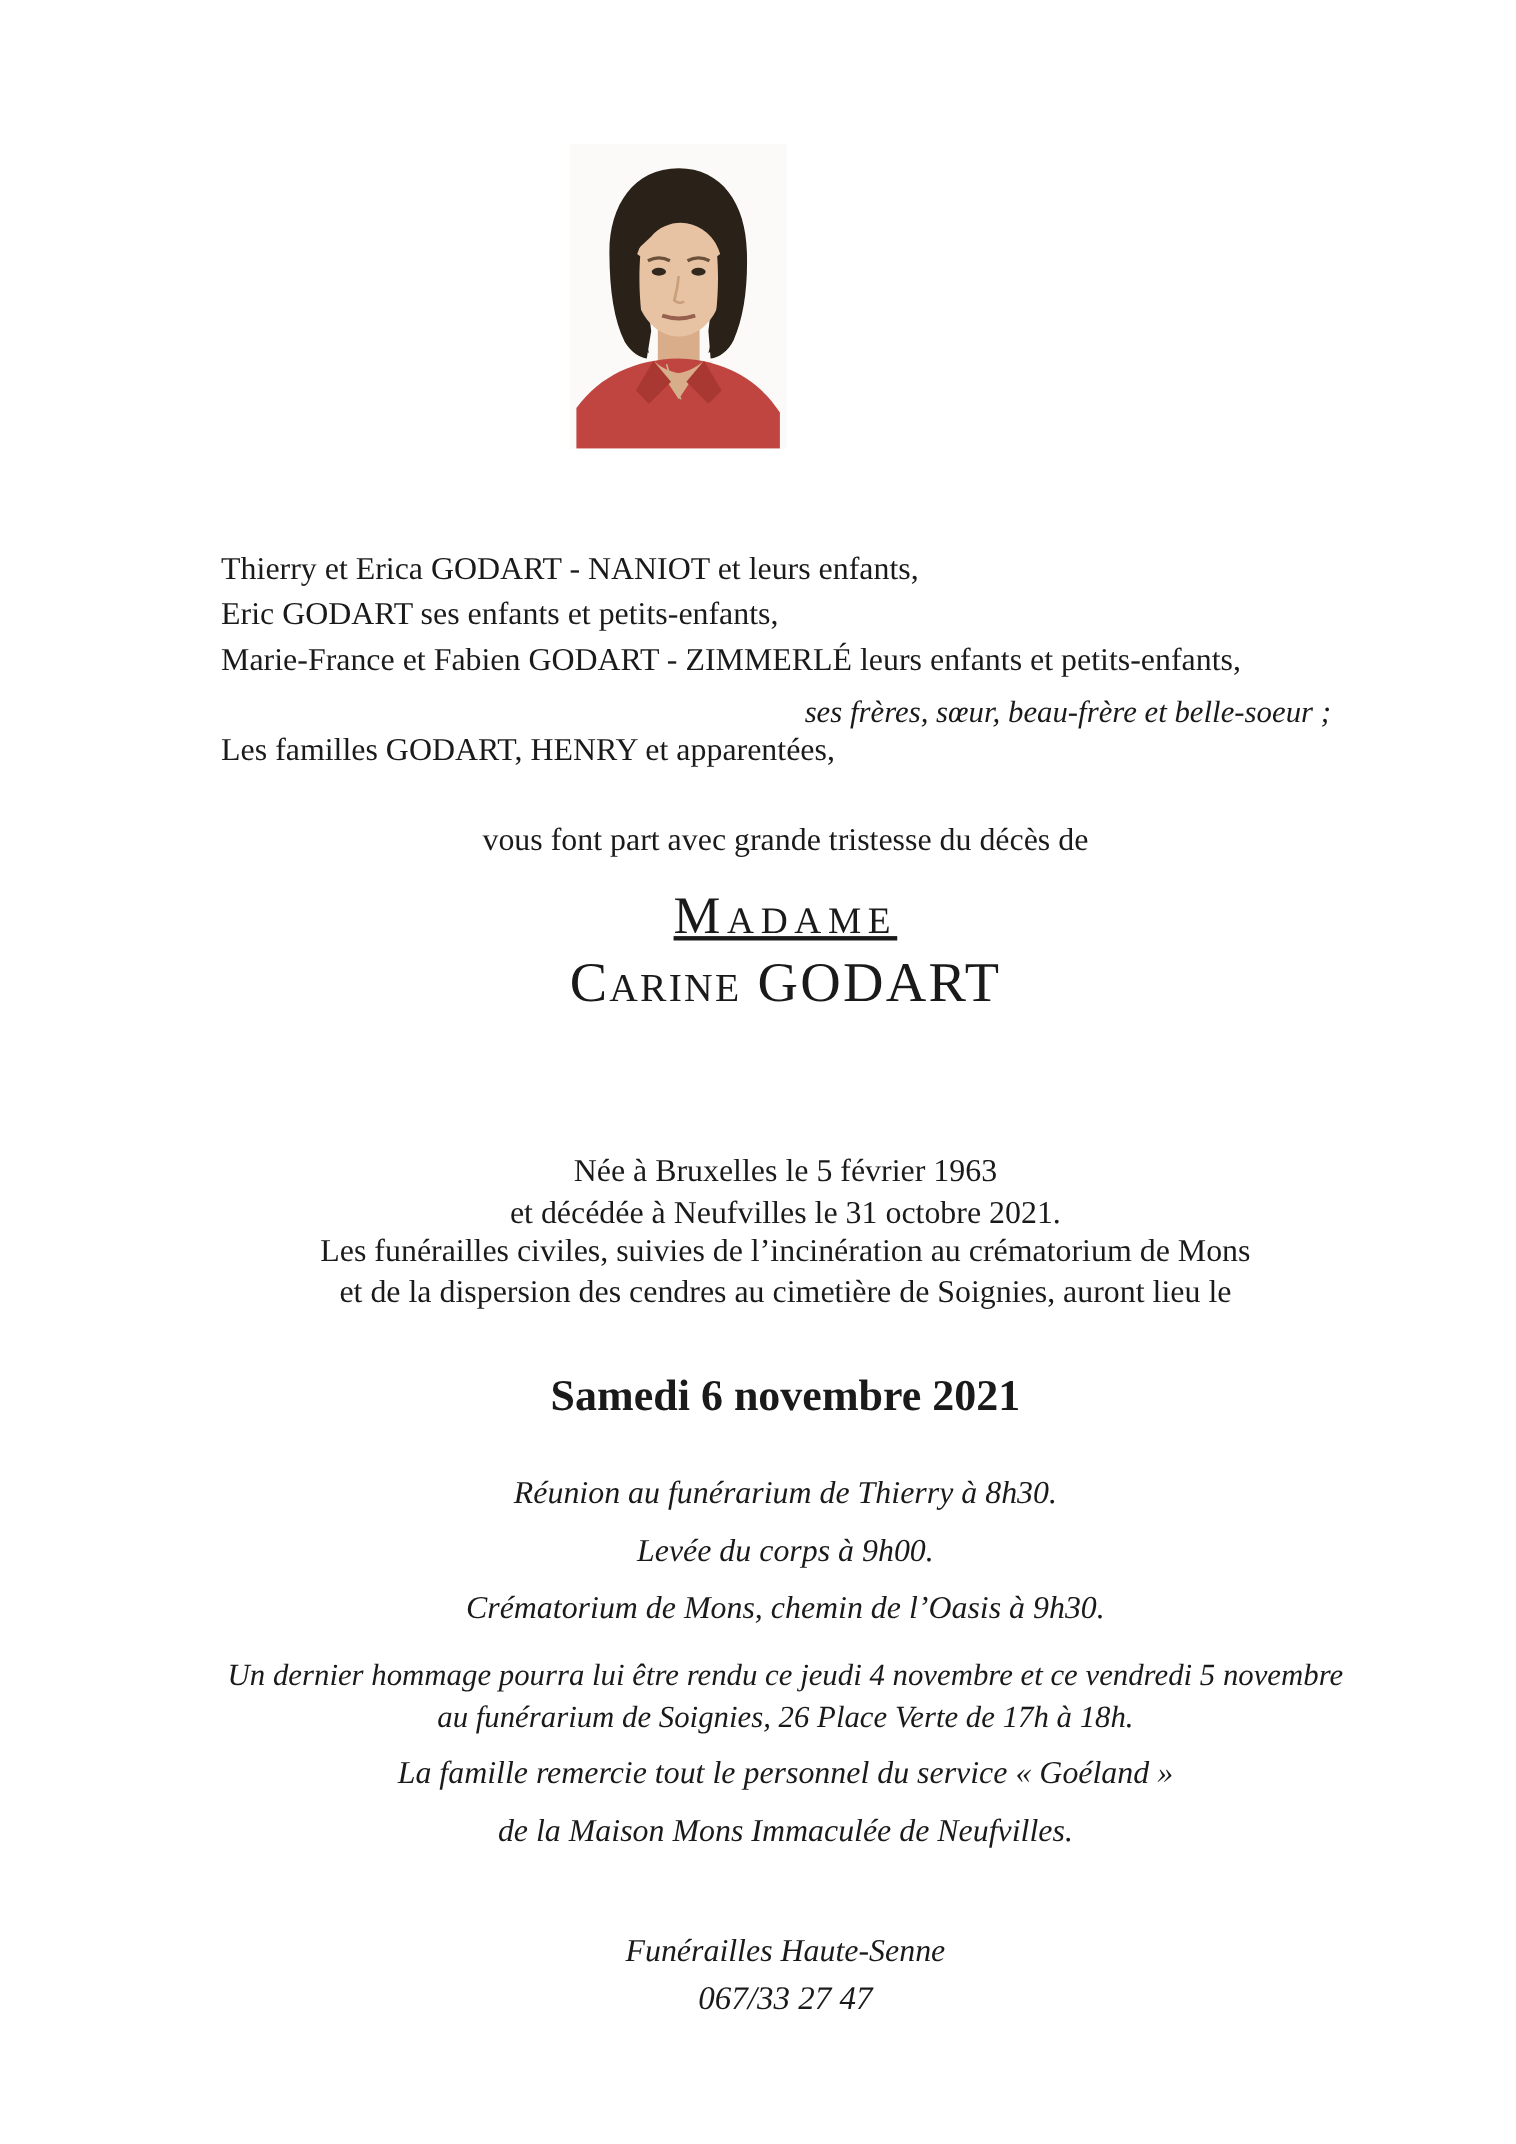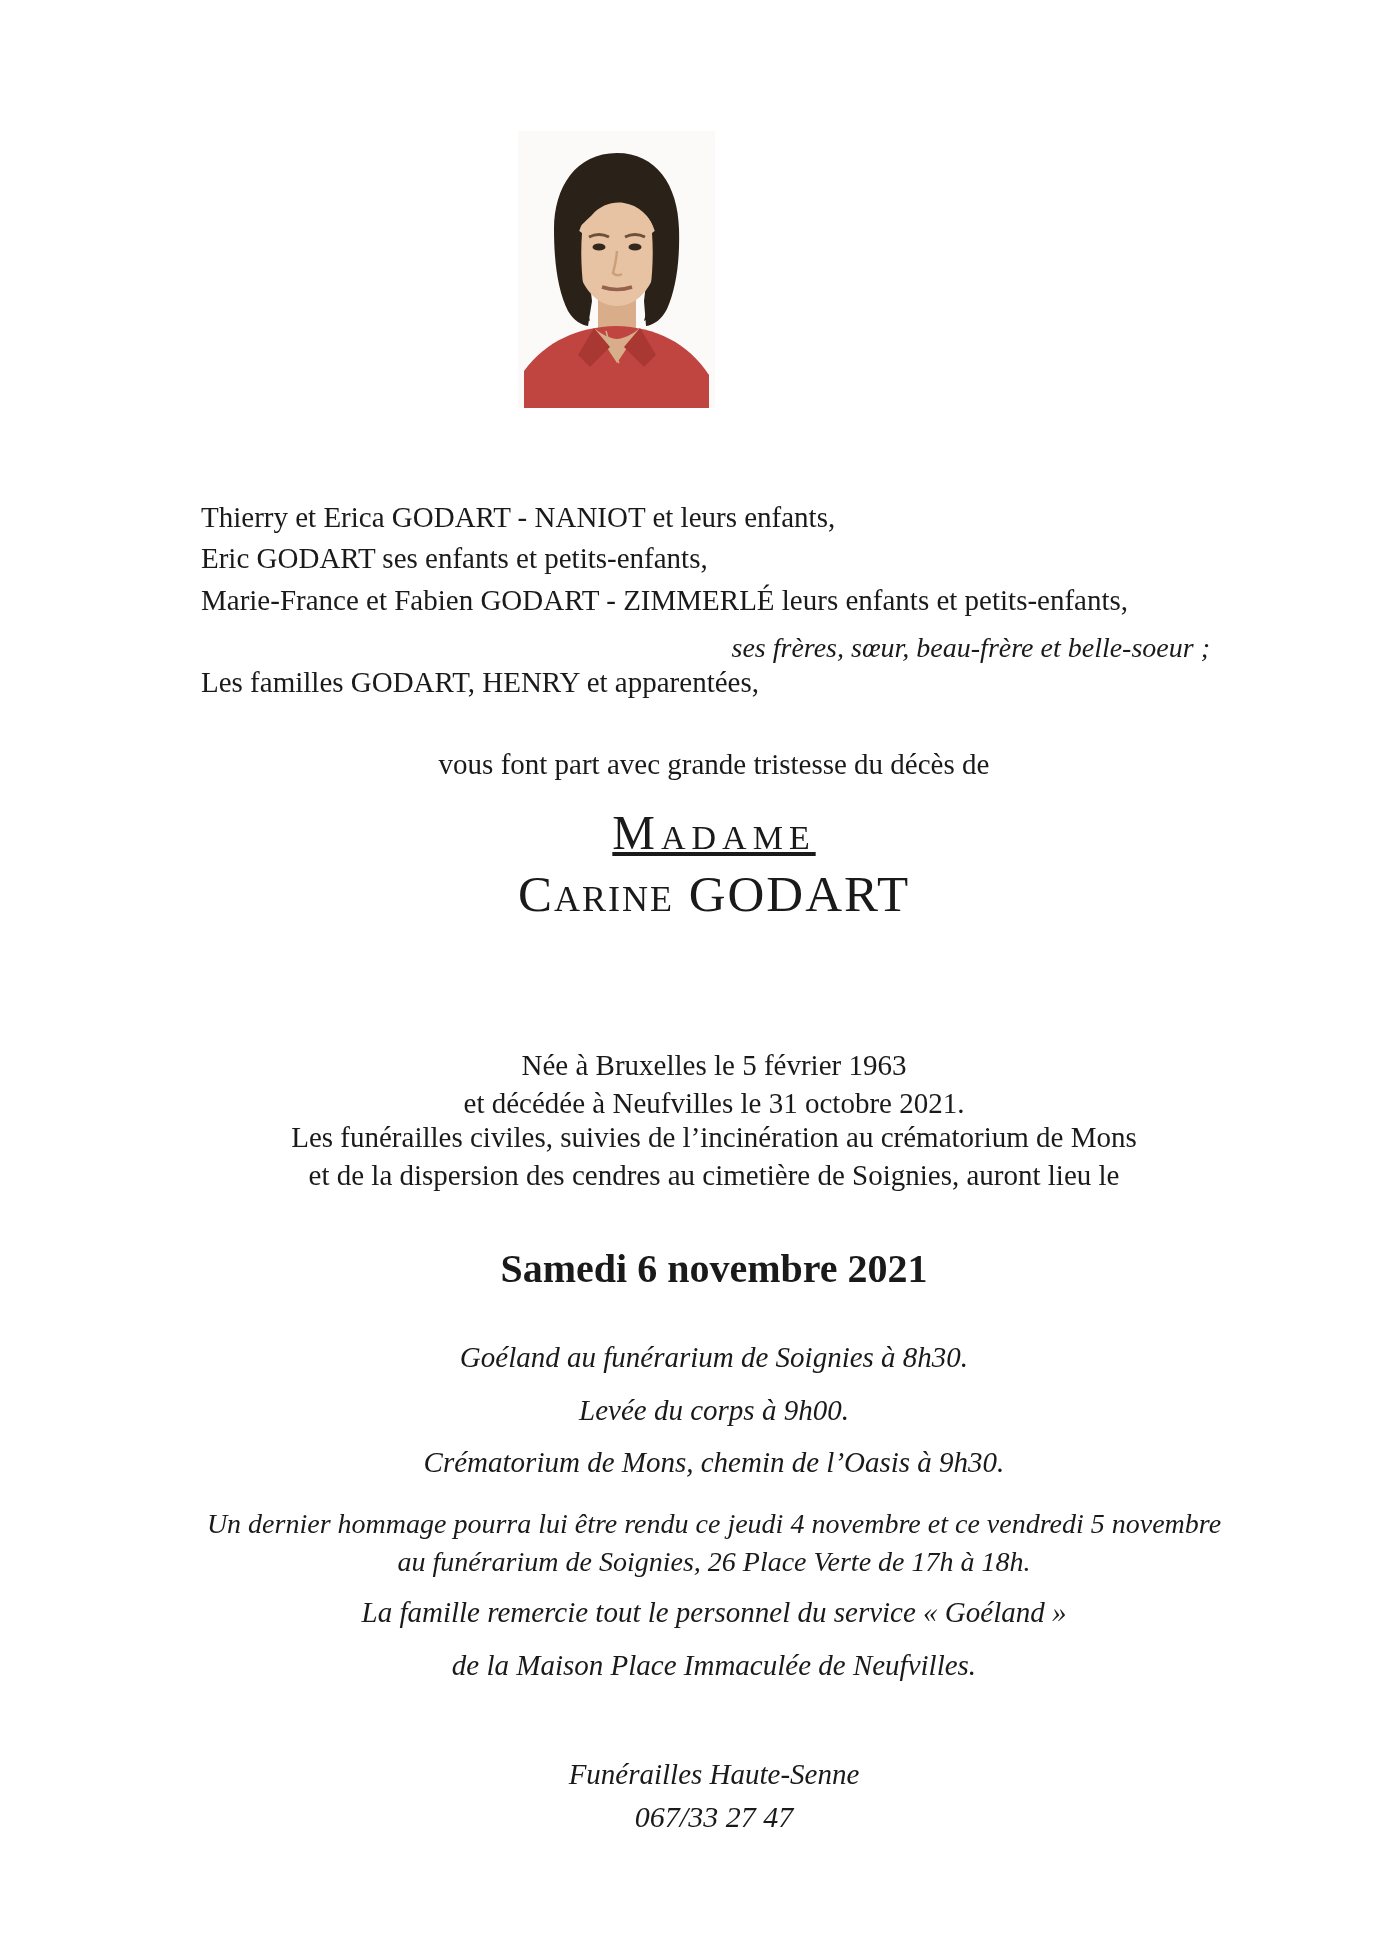--- a/index.html
+++ b/index.html
@@ -108,28 +108,28 @@
     <div>et décédée à Neufvilles le 31 octobre 2021.</div>
   </div>
 
   <div class="abs centered body-text two-line" style="top:1105px">
     <div>Les funérailles civiles, suivies de l’incinération au crématorium de Mons</div>
     <div>et de la dispersion des cendres au cimetière de Soignies, auront lieu le</div>
   </div>
 
   <div class="abs centered date-heading" style="top:1234px">Samedi 6 novembre 2021</div>
 
-  <div class="abs centered body-text italic" style="top:1325px">Goéland au funérarium de Soignies à 8h30.</div>
+  <div class="abs centered body-text italic" style="top:1325px">Réunion au funérarium de Thierry à 8h30.</div>
   <div class="abs centered body-text italic" style="top:1378px">Levée du corps à 9h00.</div>
   <div class="abs centered body-text italic" style="top:1430px">Crématorium de Mons, chemin de l’Oasis à 9h30.</div>
 
   <div class="abs centered tribute-size italic two-line" style="top:1492px; line-height:38px">
     <div>Un dernier hommage pourra lui être rendu ce jeudi 4 novembre et ce vendredi 5 novembre</div>
     <div>au funérarium de Soignies, 26 Place Verte de 17h à 18h.</div>
   </div>
 
   <div class="abs centered body-text italic" style="top:1580px">La famille remercie tout le personnel du service « Goéland »</div>
-  <div class="abs centered body-text italic" style="top:1633px">de la Maison Place Immaculée de Neufvilles.</div>
+  <div class="abs centered body-text italic" style="top:1633px">de la Maison Mons Immaculée de Neufvilles.</div>
 
   <div class="abs centered body-text italic" style="top:1742px">Funérailles Haute-Senne</div>
   <div class="abs centered phone-size italic" style="top:1787px">067/33 27 47</div>
 
 </div>
 
 </body></html>

